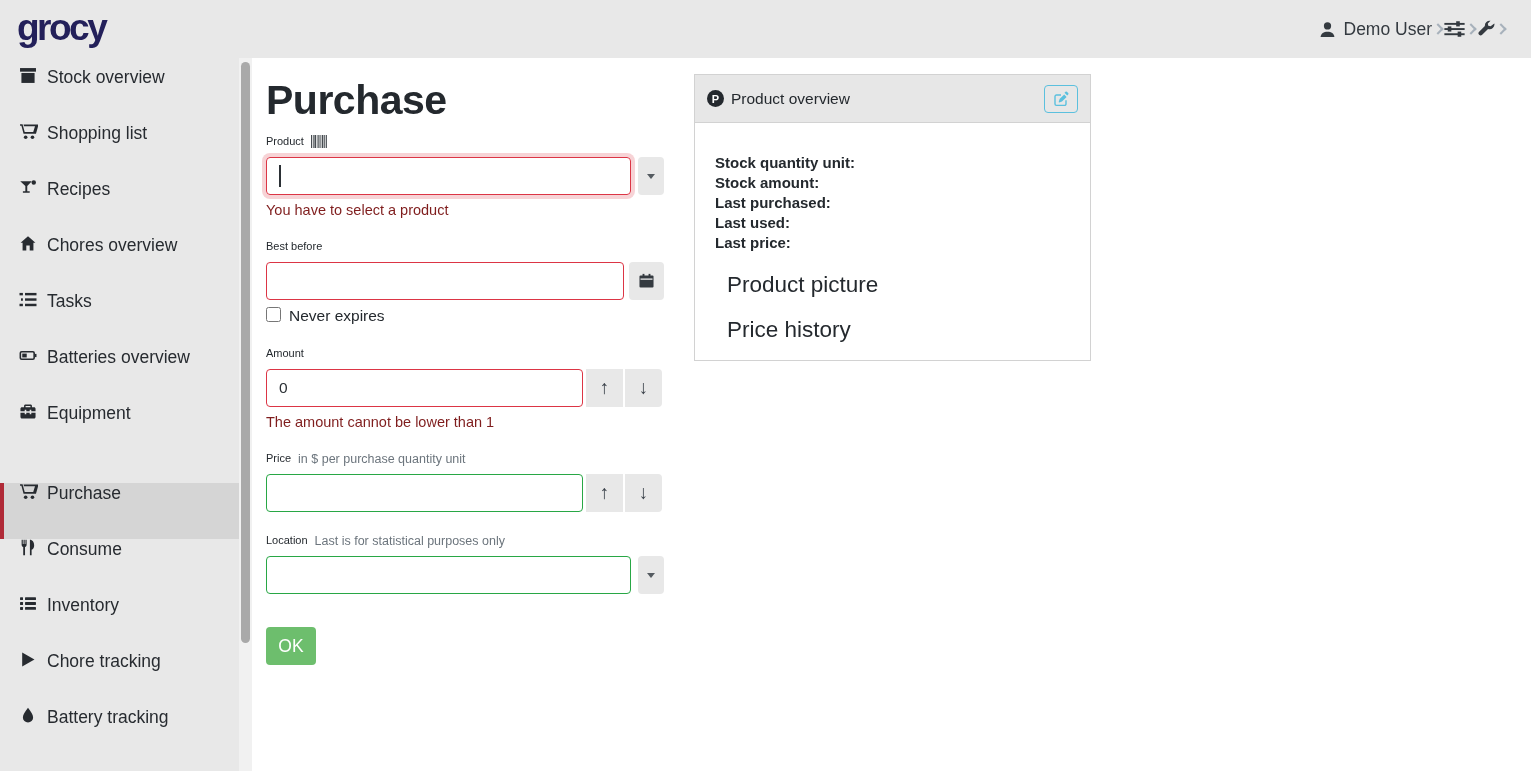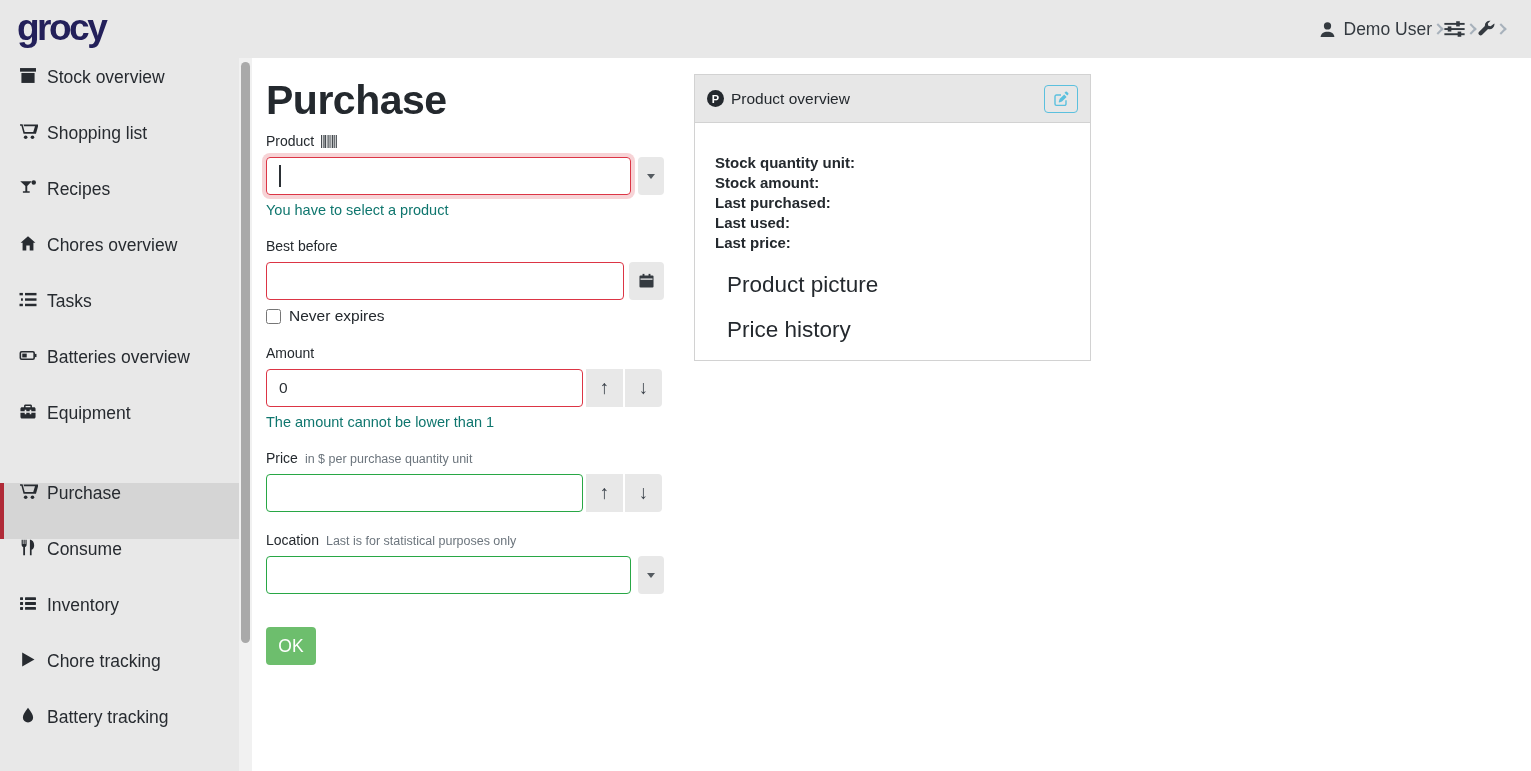--- a/index.html
+++ b/index.html
@@ -27,43 +27,43 @@
   .side-divider { height:24px; }
   .sb-track { position:absolute; top:0; right:0; width:13px; height:713px; background:#f1f1f1; }
   .sb-thumb { position:absolute; top:4px; left:2px; width:9px; height:581px; background:#a9a9a9; border-radius:5px; }
 
   
   .content { position:absolute; top:58px; left:252px; width:460px; padding:20px 0 0 14px; }
   .page-title { font-size:41px; font-weight:600; color:#24292e; line-height:44px; margin-bottom:10px; letter-spacing:-0.5px;}
   .form { width:398px; }
   .group { margin-bottom:19px; }
   .lbl-row { display:flex; align-items:center; gap:7px; margin-bottom:7px; height:18px; }
-  .lbl { font-size:14px; color:#24292e; }
+  .lbl { font-size:11px; color:#24292e; }
   .hint { font-size:12.5px; color:#6c757d; position:relative; top:1px; }
   .row { display:flex; align-items:stretch; }
   .input-wrap { position:relative; flex:1; }
   .ctl { width:100%; height:38px; border:1px solid #ced4da; border-radius:4px; padding:0 12px;
          font-size:15.5px; font-family:inherit; color:#2b3035; background:#fff; outline:none; }
   .ctl.danger { border-color:#dc3545; }
   .ctl.success { border-color:#28a745; }
   .glow { box-shadow:0 0 0 4px rgba(220,53,69,.22); border-radius:4px; }
   .caret-bar { position:absolute; left:13px; top:8px; width:1.5px; height:22px; background:#2b3035; }
-  .error { color:#0f766e; font-size:14.5px; margin-top:7px; }
+  .error { color:#7f1d1d; font-size:14.5px; margin-top:7px; }
   .gbtn { height:38px; background:#e8e8e8; border:none; cursor:pointer; display:flex;
           align-items:center; justify-content:center; color:#3c434b; }
   .select-btn { width:26px; margin-left:7px; border-radius:4px; }
   .caret-down { width:0; height:0; border-left:4.5px solid transparent; border-right:4.5px solid transparent;
                 border-top:5.5px solid #555b61; }
   .cal-btn { width:35px; margin-left:5px; border-radius:4px; }
   .cal-btn svg { fill:#343a40; }
   .num { width:317px; flex:0 0 317px; }
   .step-btn { width:37px; font-size:19px; font-weight:bold; }
   .step-up { margin-left:3px; }
   .step-down { margin-left:2px; border-radius:0 4px 4px 0; }
-  .chk-row { display:flex; align-items:center; gap:8px; margin-top:7px; font-size:15.5px; color:#24292e; cursor:pointer; }
+  .chk-row { display:flex; align-items:flex-start; gap:8px; margin-top:7px; font-size:15.5px; color:#24292e; cursor:pointer; }
   .chk-row input { width:15px; height:15px; cursor:pointer; }
   .ok-btn { margin-top:14px; width:50px; height:38px; background:#6dbe6d; color:#fff; border:none;
             border-radius:4px; font-size:17.5px; font-family:inherit; cursor:pointer; }
   .barcode { fill:#474c51; }
 
   
   .card { position:absolute; left:694px; top:74px; width:397px; height:287px; background:#fff;
           border:1px solid #d2d2d2; }
   .card-header { height:48px; background:#e7e7e7; border-bottom:1px solid #d2d2d2; display:flex;
                  align-items:center; justify-content:space-between; padding:0 12px; }

